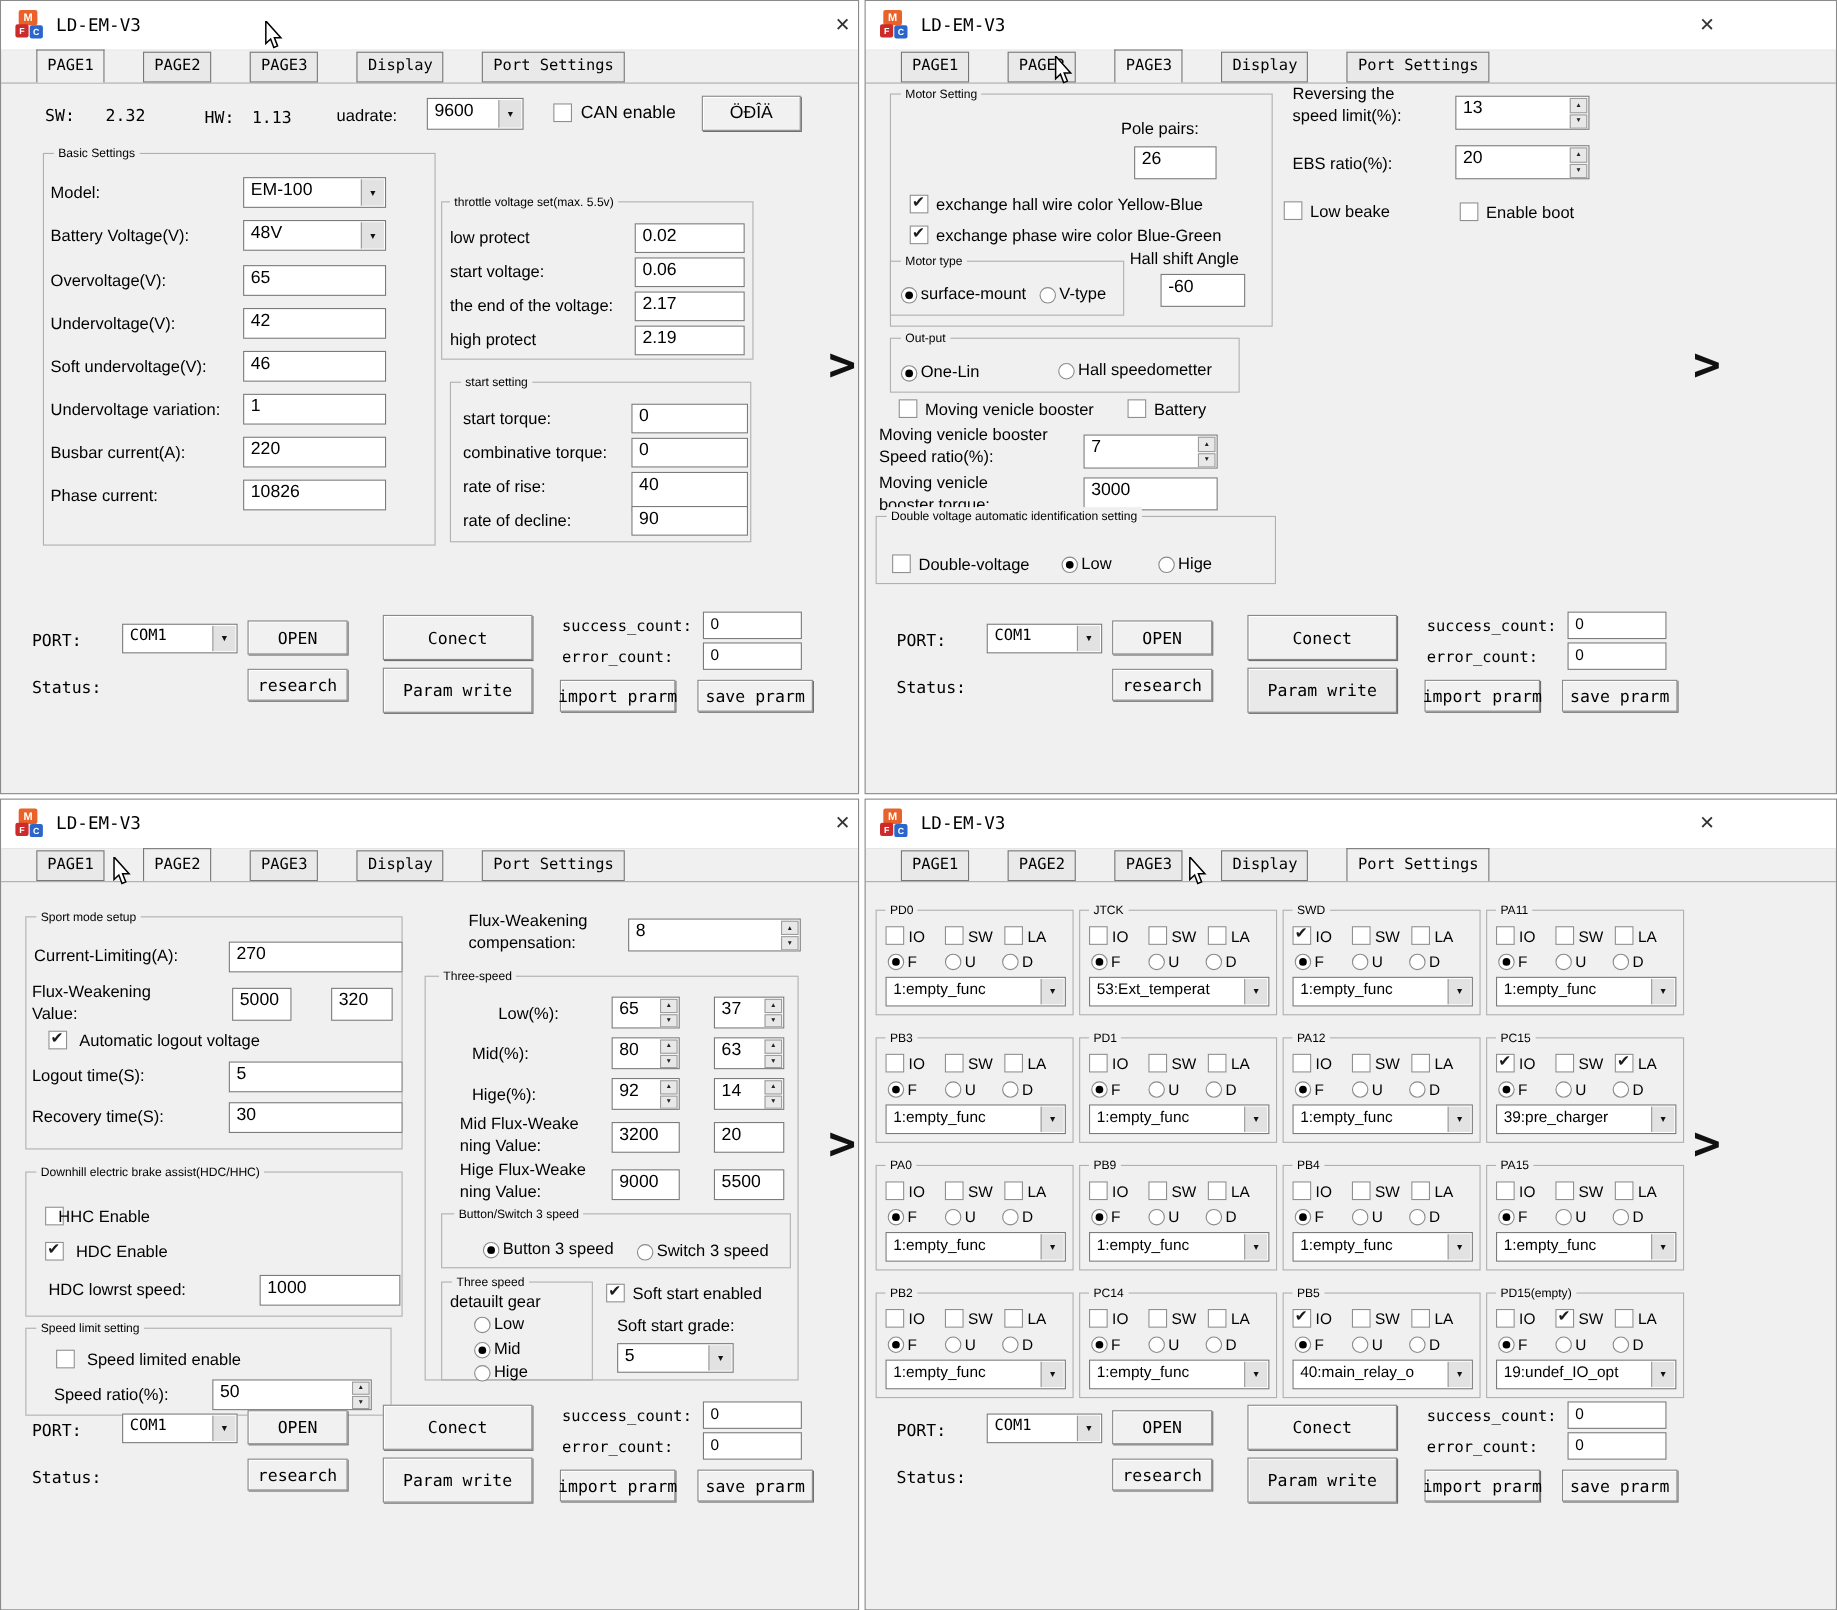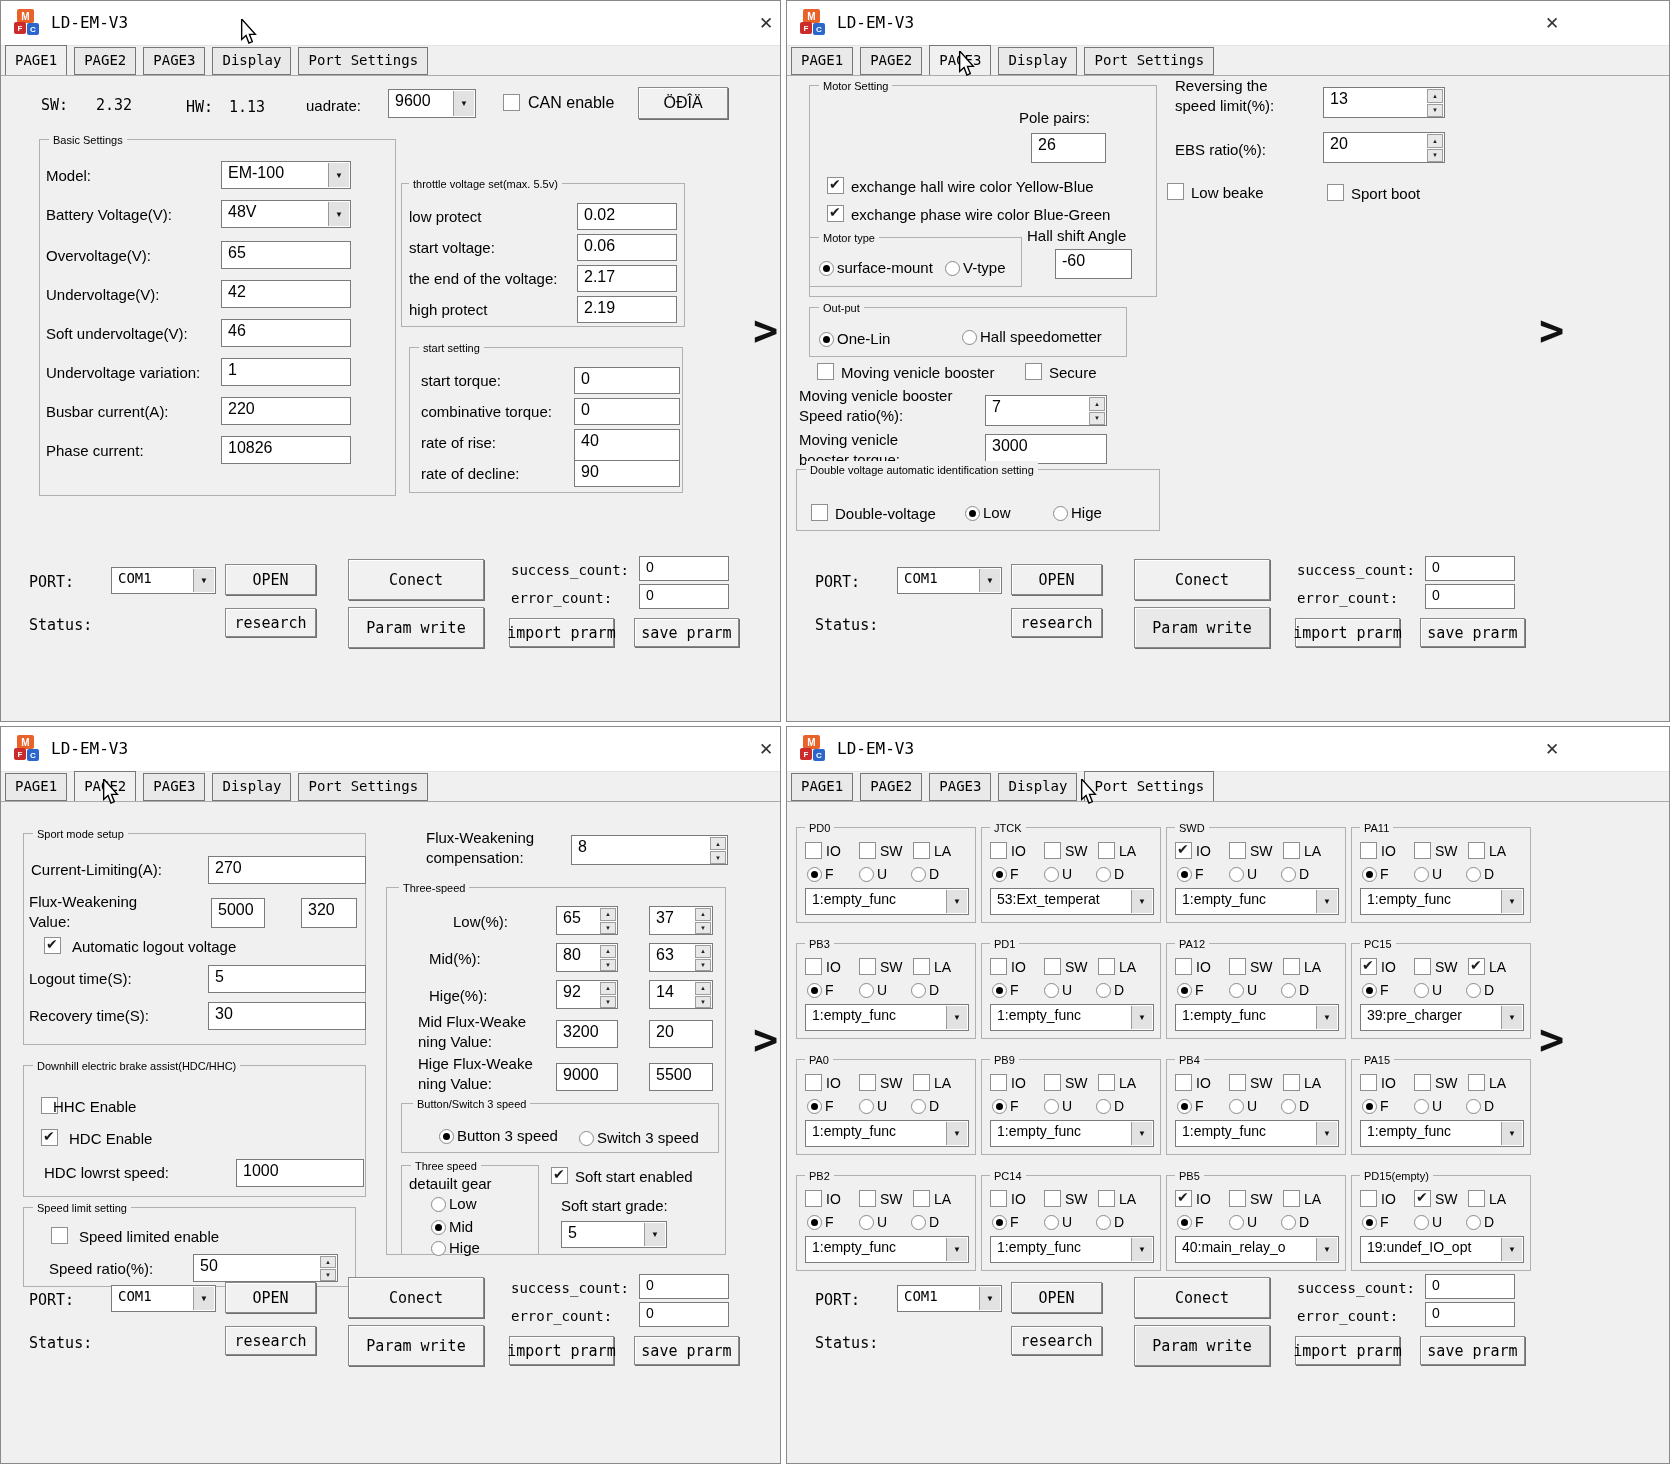--- a/index.html
+++ b/index.html
@@ -6,21 +6,21 @@
   #stage{position:relative;width:1670px;height:1464px;background:#ffffff;font-family:"Liberation Sans",sans-serif;color:#000;overflow:hidden;}
   .win{position:absolute;background:#f0f0f0;border:1px solid #8a8a8a;box-sizing:border-box;overflow:hidden;}
   .tbar{position:absolute;left:0;top:0;right:0;height:44px;background:#ffffff;border-bottom:1px solid #e3e3e3;}
   .appicon{position:absolute;left:13px;top:8px;width:27px;height:27px;}
   .appicon .b1{position:absolute;left:3px;top:0;width:17px;height:14px;background:#e8622a;color:#fff;font:bold 10px "Liberation Sans",sans-serif;display:flex;align-items:center;justify-content:center;border-radius:2px;}
   .appicon .b2{position:absolute;left:0;top:13px;width:12px;height:12px;background:#cc2b2b;color:#fff;font:bold 8px "Liberation Sans",sans-serif;display:flex;align-items:center;justify-content:center;border-radius:2px;}
   .appicon .b3{position:absolute;left:13px;top:14px;width:12px;height:12px;background:#2b66cc;color:#fff;font:bold 8px "Liberation Sans",sans-serif;display:flex;align-items:center;justify-content:center;border-radius:2px;}
   .ttl{position:absolute;left:50px;top:12px;font:16px "DejaVu Sans Mono",monospace;}
   .closex{position:absolute;left:752px;top:9px;width:26px;height:26px;display:flex;align-items:center;justify-content:center;font:17px "DejaVu Sans",sans-serif;color:#333;}
   .tabs{position:absolute;left:4px;top:46px;display:flex;gap:7px;z-index:3;}
-  .tab{border:1px solid #777;background:#e9e9e9;padding:4px 9px 5px;font:14px "DejaVu Sans Mono",monospace;white-space:nowrap;}
+  .tab{border:1px solid #777;background:#e9e9e9;padding:4px 9px 5px;font:14px "DejaVu Sans Mono",monospace;white-space:nowrap;margin-left:28px;}
   .tab.on{background:#f0f0f0;border-bottom:none;margin-top:-2px;padding-top:6px;padding-bottom:7px;}
   .tabline{position:absolute;left:0;right:0;top:74px;border-top:1px solid #ababab;}
   .lbl{position:absolute;font-size:15px;white-space:nowrap;}
   .f14{font-size:14px;}
   .ms{font-family:"DejaVu Sans Mono",monospace;}
   .grp{position:absolute;border:1px solid #b0b0b0;box-sizing:border-box;}
   .leg{position:absolute;background:#f0f0f0;padding:3px 4px;font-size:11px;white-space:nowrap;z-index:2;}
   .tb{position:absolute;background:#fff;border:1px solid #7b7b7b;font-size:16px;padding:2px 6px 0 6px;box-sizing:border-box;white-space:nowrap;overflow:hidden;}
   .tb .arr{position:absolute;right:1px;top:1px;bottom:1px;width:20px;background:#e2e2e2;border-left:1px solid #9a9a9a;display:flex;align-items:center;justify-content:center;font-size:8px;color:#111;}
   .ud{position:absolute;right:0;top:0;bottom:0;width:17px;display:flex;flex-direction:column;}
@@ -194,33 +194,33 @@
   <div class="tb" style="left:536px;top:131px;width:122px;height:31px">
     <span>20</span>
     <span class="ud">
           <i>▲</i>
           <i>▼</i>
         </span>
   </div>
   <span class="cb" style="left:380px;top:182px"></span>
   <span class="lbl" style="left:404px;top:183px">Low beake</span>
   <span class="cb" style="left:540px;top:183px"></span>
-  <span class="lbl" style="left:564px;top:184px">Sport boot</span>
+  <span class="lbl" style="left:564px;top:184px">Enable boot</span>
 
   <div class="grp" style="left:22px;top:306px;width:318px;height:50px"></div>
   <span class="leg" style="left:32px;top:298px">Out-put</span>
   <span class="rb on" style="left:32px;top:331px"></span>
   <span class="lbl" style="left:50px;top:329px">One-Lin</span>
   <span class="rb" style="left:175px;top:329px"></span>
   <span class="lbl" style="left:193px;top:327px">Hall speedometter</span>
 
   <span class="cb" style="left:30px;top:362px"></span>
   <span class="lbl" style="left:54px;top:363px">Moving venicle booster</span>
   <span class="cb" style="left:238px;top:362px"></span>
-  <span class="lbl" style="left:262px;top:363px">Secure</span>
+  <span class="lbl" style="left:262px;top:363px">Battery</span>
 
   <span class="lbl" style="left:12px;top:386px">Moving venicle booster</span>
   <span class="lbl" style="left:12px;top:406px">Speed ratio(%):</span>
   <div class="tb" style="left:198px;top:394px;width:122px;height:31px">
     <span>7</span>
     <span class="ud">
           <i>▲</i>
           <i>▼</i>
         </span>
   </div>

